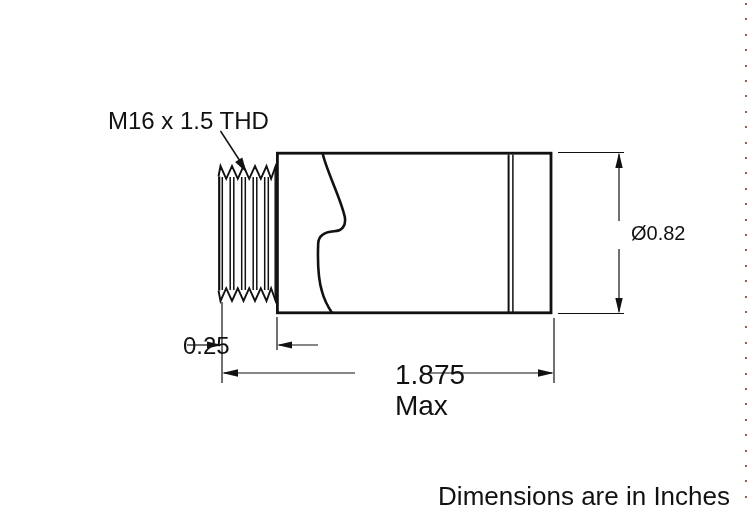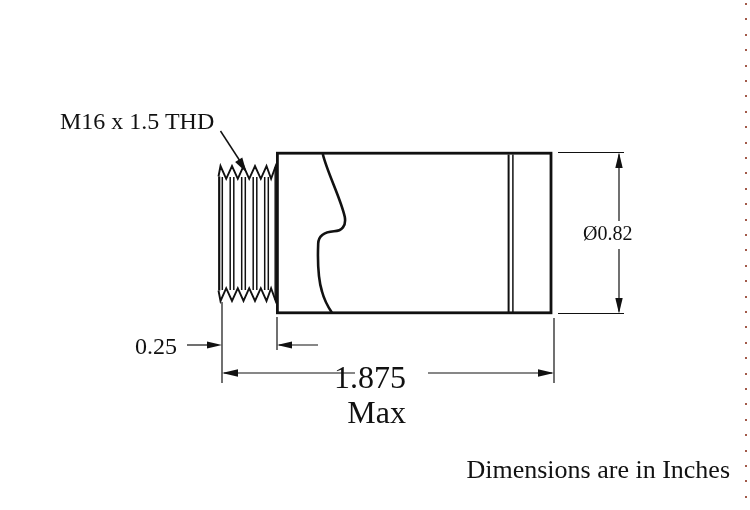--- a/index.html
+++ b/index.html
@@ -15,28 +15,29 @@
     background:var(--background);
     overflow:hidden;
     font-family:"Liberation Sans",sans-serif;
   }
   .drawing-svg{position:absolute;left:0;top:0;color:var(--line);}
   .lbl{
     position:absolute;
     color:var(--line);
     white-space:nowrap;
     line-height:1;
-    font-family:Liberation Serif, serif;
+    font-family:Liberation Sans, sans-serif;
+    margin-left:48px;
   }
   .thread-spec{left:60px;top:109px;font-size:24px;}
   .dim-025{left:135px;top:334px;font-size:24px;}
-  .dim-1875{left:370px;top:361px;font-size:32px;text-align:right;transform:translateX(-50%);}
+  .dim-1875{left:382px;top:361px;font-size:28px;text-align:left;transform:translateX(-50%);}
   .dim-1875 .line2{display:block;margin-top:3px;}
   .dim-dia{left:583px;top:223px;font-size:20px;}
-  .units-note{right:20px;top:457px;font-size:26px;}
+  .units-note{right:20px;top:483px;font-size:26px;}
   .edge-dots{
     position:absolute;right:3px;top:3px;width:2px;height:503px;
     background:repeating-linear-gradient(to bottom,var(--edge-dots) 0 2px,transparent 2px 15.4px);
   }
 </style>
 </head>
 <body>
 
 <div class="canvas">
 

